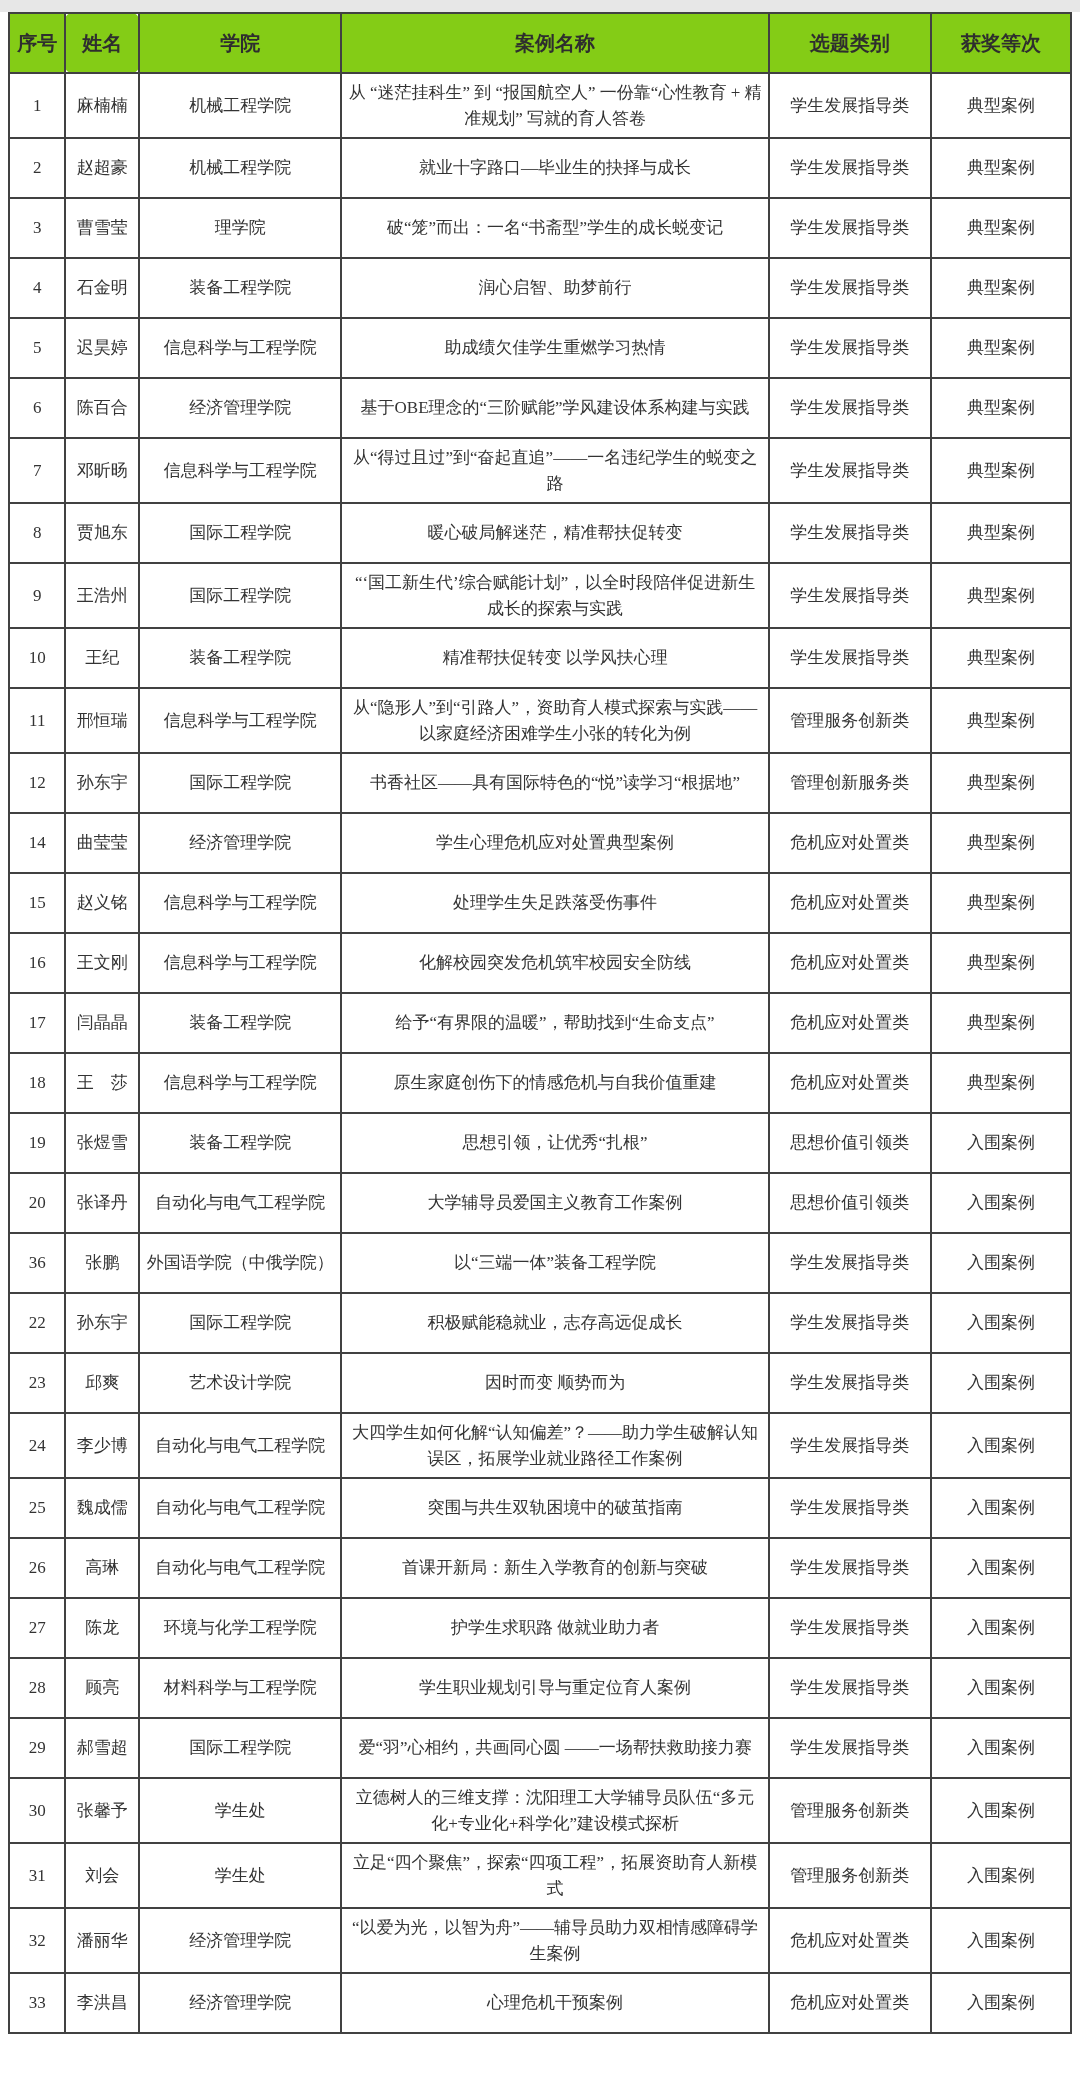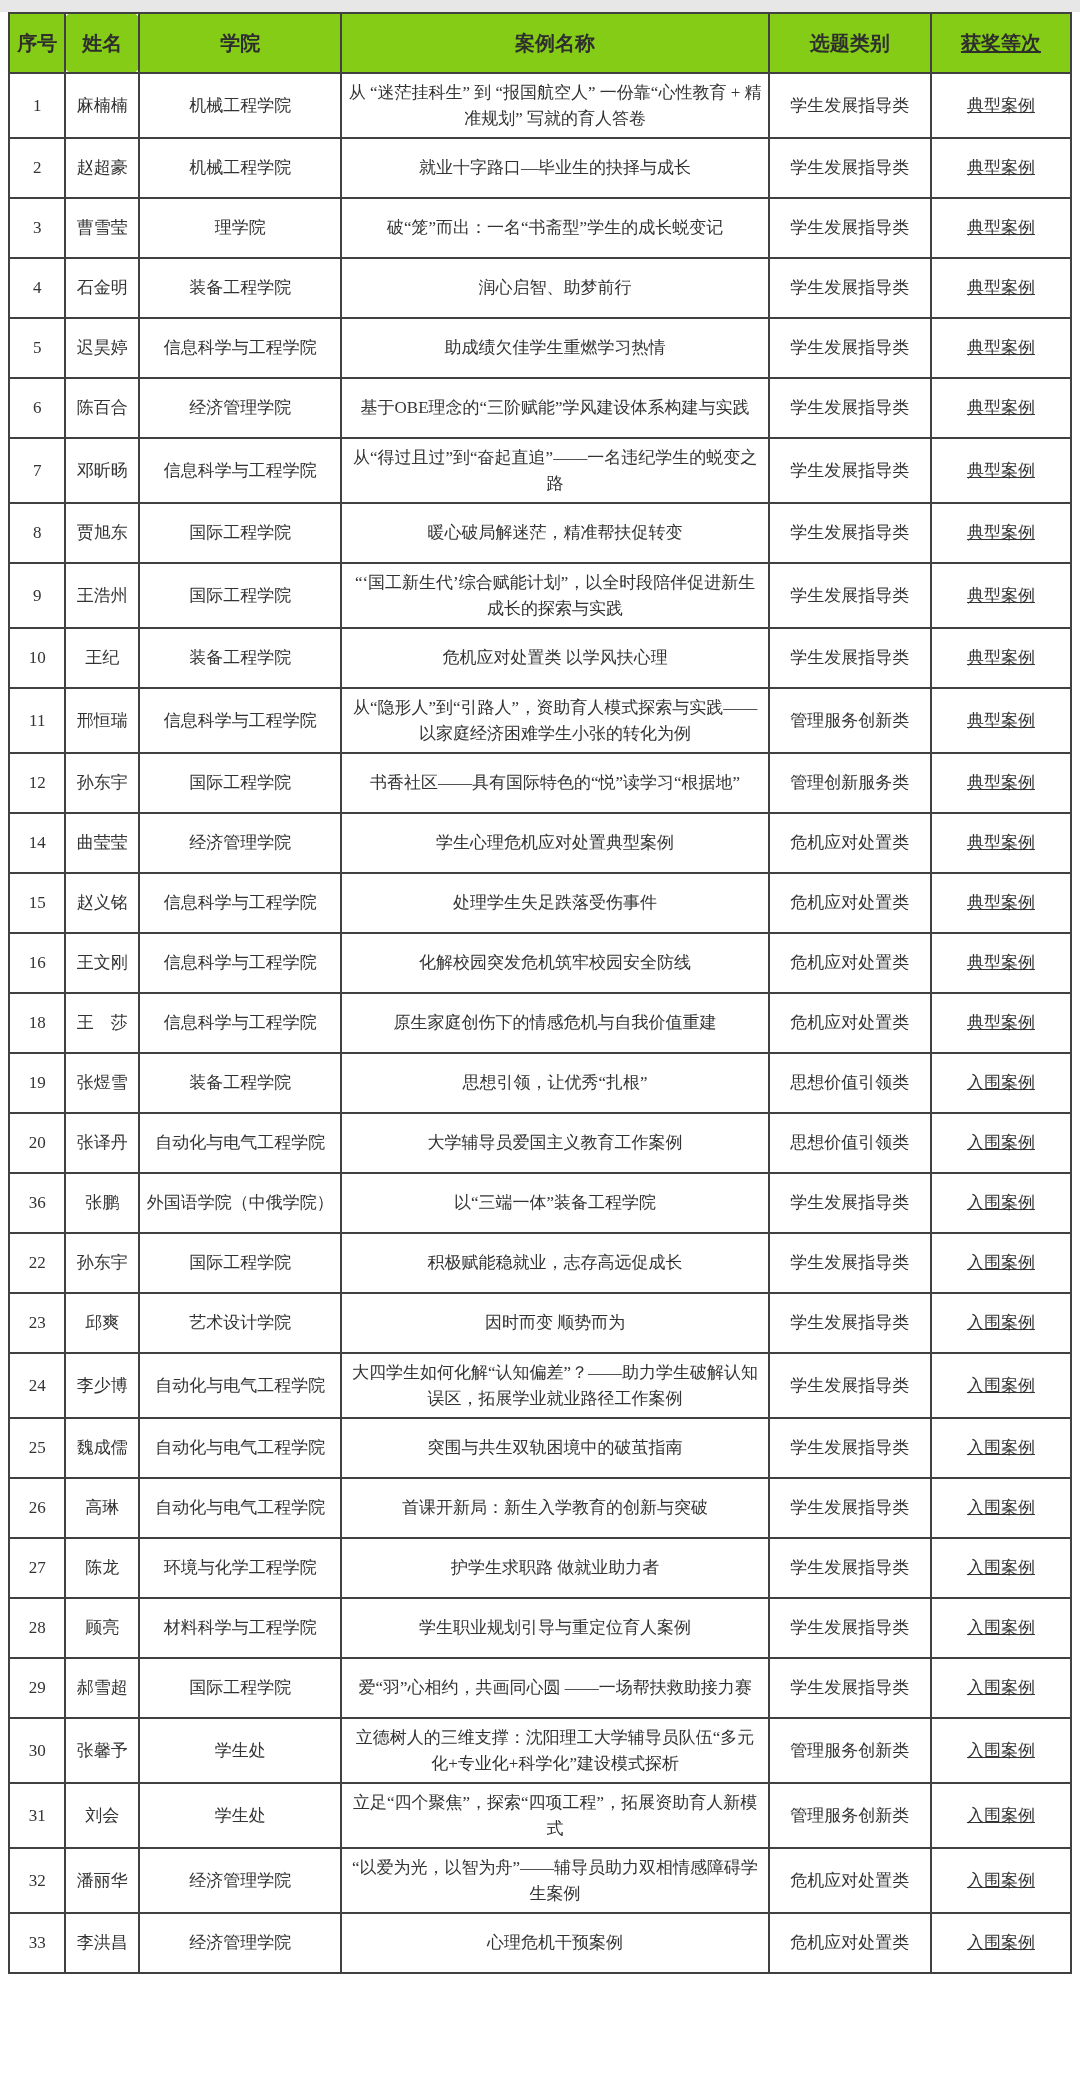--- a/index.html
+++ b/index.html
@@ -42,21 +42,21 @@
     background: #84cc16;
   }
   table.award-table td {
     height: 46px;
   }
   .col-index        { width: 56px;  }
   .col-name         { width: 73px; border-radius: 7px;  }
   .col-college      { width: 201px; margin-left: 20px; }
   .col-case_title   { width: 424px; }
   .col-topic_category { width: 161px; }
-  .col-award_level  { width: 139px; text-decoration: underline; }
+  .col-award_level  { width: 139px; }
   td.col-index { font-family: "Liberation Serif", "DejaVu Serif", serif; }
 </style>
 </head>
 <body>
 
 <div class="page">
   <div class="top-strip"></div>
 
   <table class="award-table">
     <colgroup>
@@ -147,21 +147,21 @@
           <td class="col-name">王浩州</td>
           <td class="col-college">国际工程学院</td>
           <td class="col-case_title">“‘国工新生代’综合赋能计划”，以全时段陪伴促进新生成长的探索与实践</td>
           <td class="col-topic_category">学生发展指导类</td>
           <td class="col-award_level">典型案例</td>
         </tr>
         <tr>
           <td class="col-index">10</td>
           <td class="col-name">王纪</td>
           <td class="col-college">装备工程学院</td>
-          <td class="col-case_title">危机应对处置类 以学风扶心理</td>
+          <td class="col-case_title">精准帮扶促转变 以学风扶心理</td>
           <td class="col-topic_category">学生发展指导类</td>
           <td class="col-award_level">典型案例</td>
         </tr>
         <tr>
           <td class="col-index">11</td>
           <td class="col-name">邢恒瑞</td>
           <td class="col-college">信息科学与工程学院</td>
           <td class="col-case_title">从“隐形人”到“引路人”，资助育人模式探索与实践——以家庭经济困难学生小张的转化为例</td>
           <td class="col-topic_category">管理服务创新类</td>
           <td class="col-award_level">典型案例</td>
@@ -188,20 +188,28 @@
           <td class="col-college">信息科学与工程学院</td>
           <td class="col-case_title">处理学生失足跌落受伤事件</td>
           <td class="col-topic_category">危机应对处置类</td>
           <td class="col-award_level">典型案例</td>
         </tr>
         <tr>
           <td class="col-index">16</td>
           <td class="col-name">王文刚</td>
           <td class="col-college">信息科学与工程学院</td>
           <td class="col-case_title">化解校园突发危机筑牢校园安全防线</td>
+          <td class="col-topic_category">危机应对处置类</td>
+          <td class="col-award_level">典型案例</td>
+        </tr>
+        <tr>
+          <td class="col-index">17</td>
+          <td class="col-name">闫晶晶</td>
+          <td class="col-college">装备工程学院</td>
+          <td class="col-case_title">给予“有界限的温暖”，帮助找到“生命支点”</td>
           <td class="col-topic_category">危机应对处置类</td>
           <td class="col-award_level">典型案例</td>
         </tr>
         <tr>
           <td class="col-index">18</td>
           <td class="col-name">王　莎</td>
           <td class="col-college">信息科学与工程学院</td>
           <td class="col-case_title">原生家庭创伤下的情感危机与自我价值重建</td>
           <td class="col-topic_category">危机应对处置类</td>
           <td class="col-award_level">典型案例</td>

